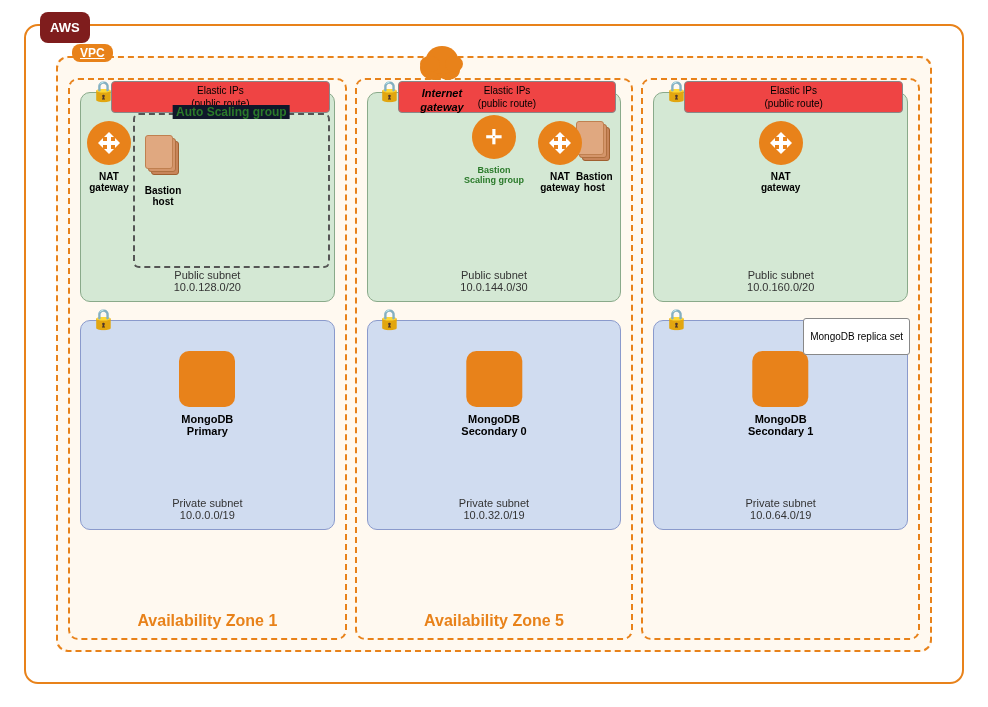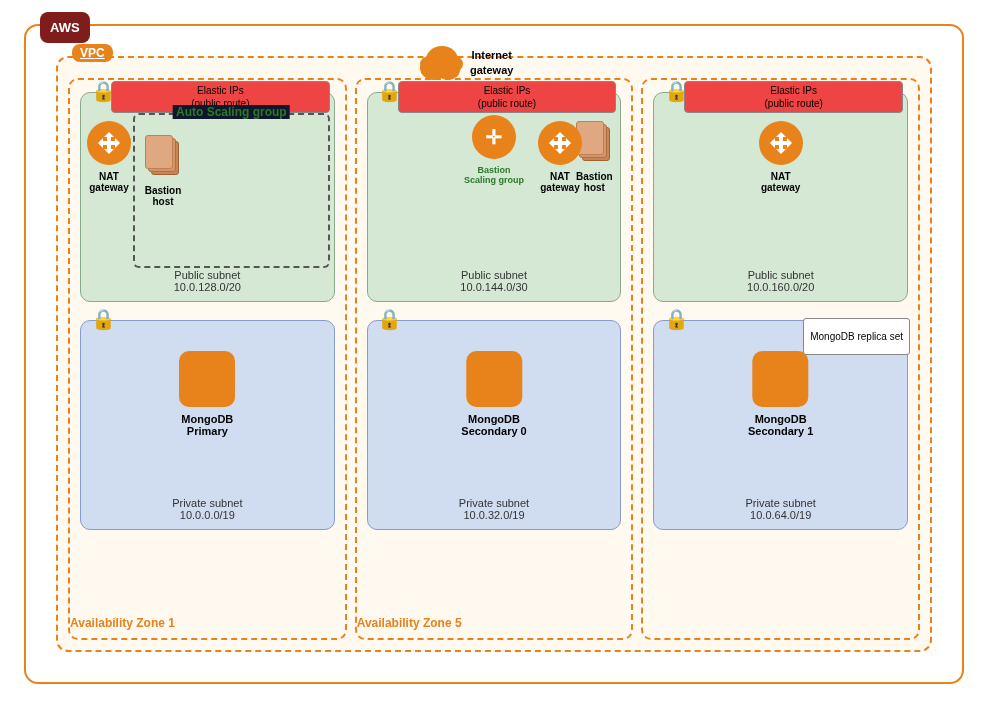--- a/index.html
+++ b/index.html
@@ -68,23 +68,23 @@
     .az-col {
       flex: 1;
       position: relative;
       border: 2px dashed #e8821a;
       border-radius: 10px;
       background: transparent;
     }
     .az-label {
       position: absolute;
       bottom: 8px; left: 0; right: 0;
-      text-align: left;
+      text-align: center;
       color: #e8821a;
-      font-size: 12px;
+      font-size: 16px;
       font-weight: bold;
     }
 
     
     .public-subnet {
       position: absolute;
       top: 12px; left: 10px; right: 10px;
       height: 210px;
       background: #d4e8d4;
       border-radius: 10px;
@@ -221,21 +221,21 @@
 <body>
 
 <div class="diagram">
 
   <div class="aws-outer">
     <span class="aws-label">AWS</span>
 
     <div class="vpc-box">
       <span class="vpc-label">VPC</span>
 
-      <div style="position:absolute; top:-18px; left:50%; transform:translateX(-80px); z-index:20; display:flex; align-items:center;">
+      <div style="position:absolute; top:-18px; left:50%; transform:translateX(-80px); z-index:20; display:flex; flex-direction:column; align-items:center;font-style:italic;">
         <svg width="56" height="44" viewBox="0 0 56 44">
           <ellipse cx="20" cy="28" rx="14" ry="12" fill="#e8821a"></ellipse>
           <ellipse cx="34" cy="30" rx="12" ry="10" fill="#e8821a"></ellipse>
           <ellipse cx="28" cy="20" rx="16" ry="14" fill="#e8821a"></ellipse>
           <ellipse cx="16" cy="24" rx="10" ry="8" fill="#e8821a"></ellipse>
           <ellipse cx="40" cy="24" rx="9" ry="8" fill="#e8821a"></ellipse>
         </svg>
         <div style="font-size:11px; font-weight:bold; text-align:center; margin-top:2px; line-height:1.3;">Internet<br>gateway</div>
       </div>
 

